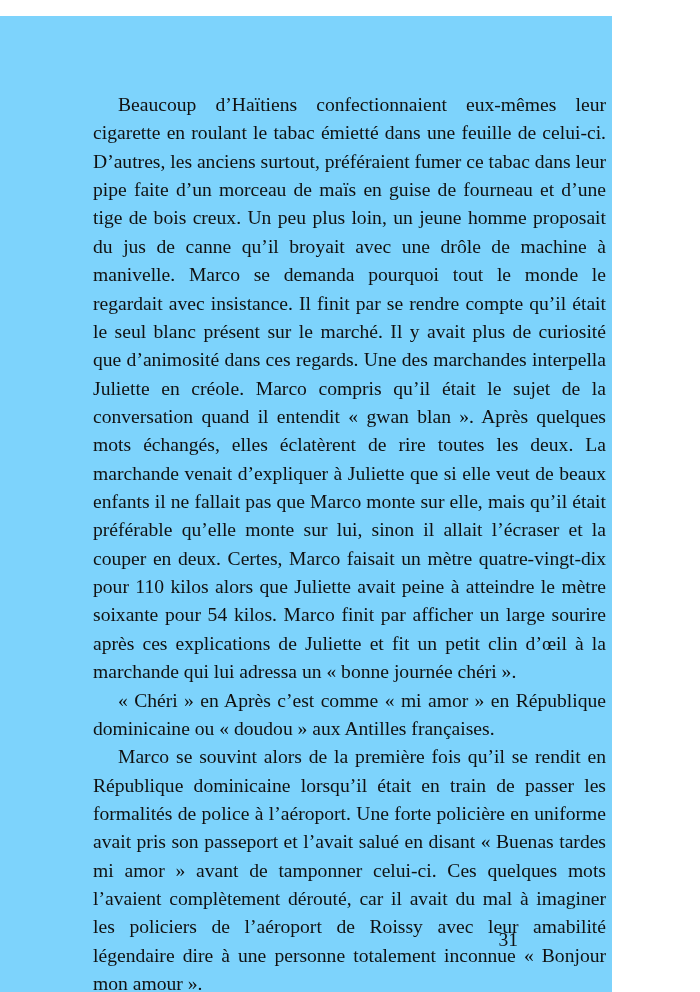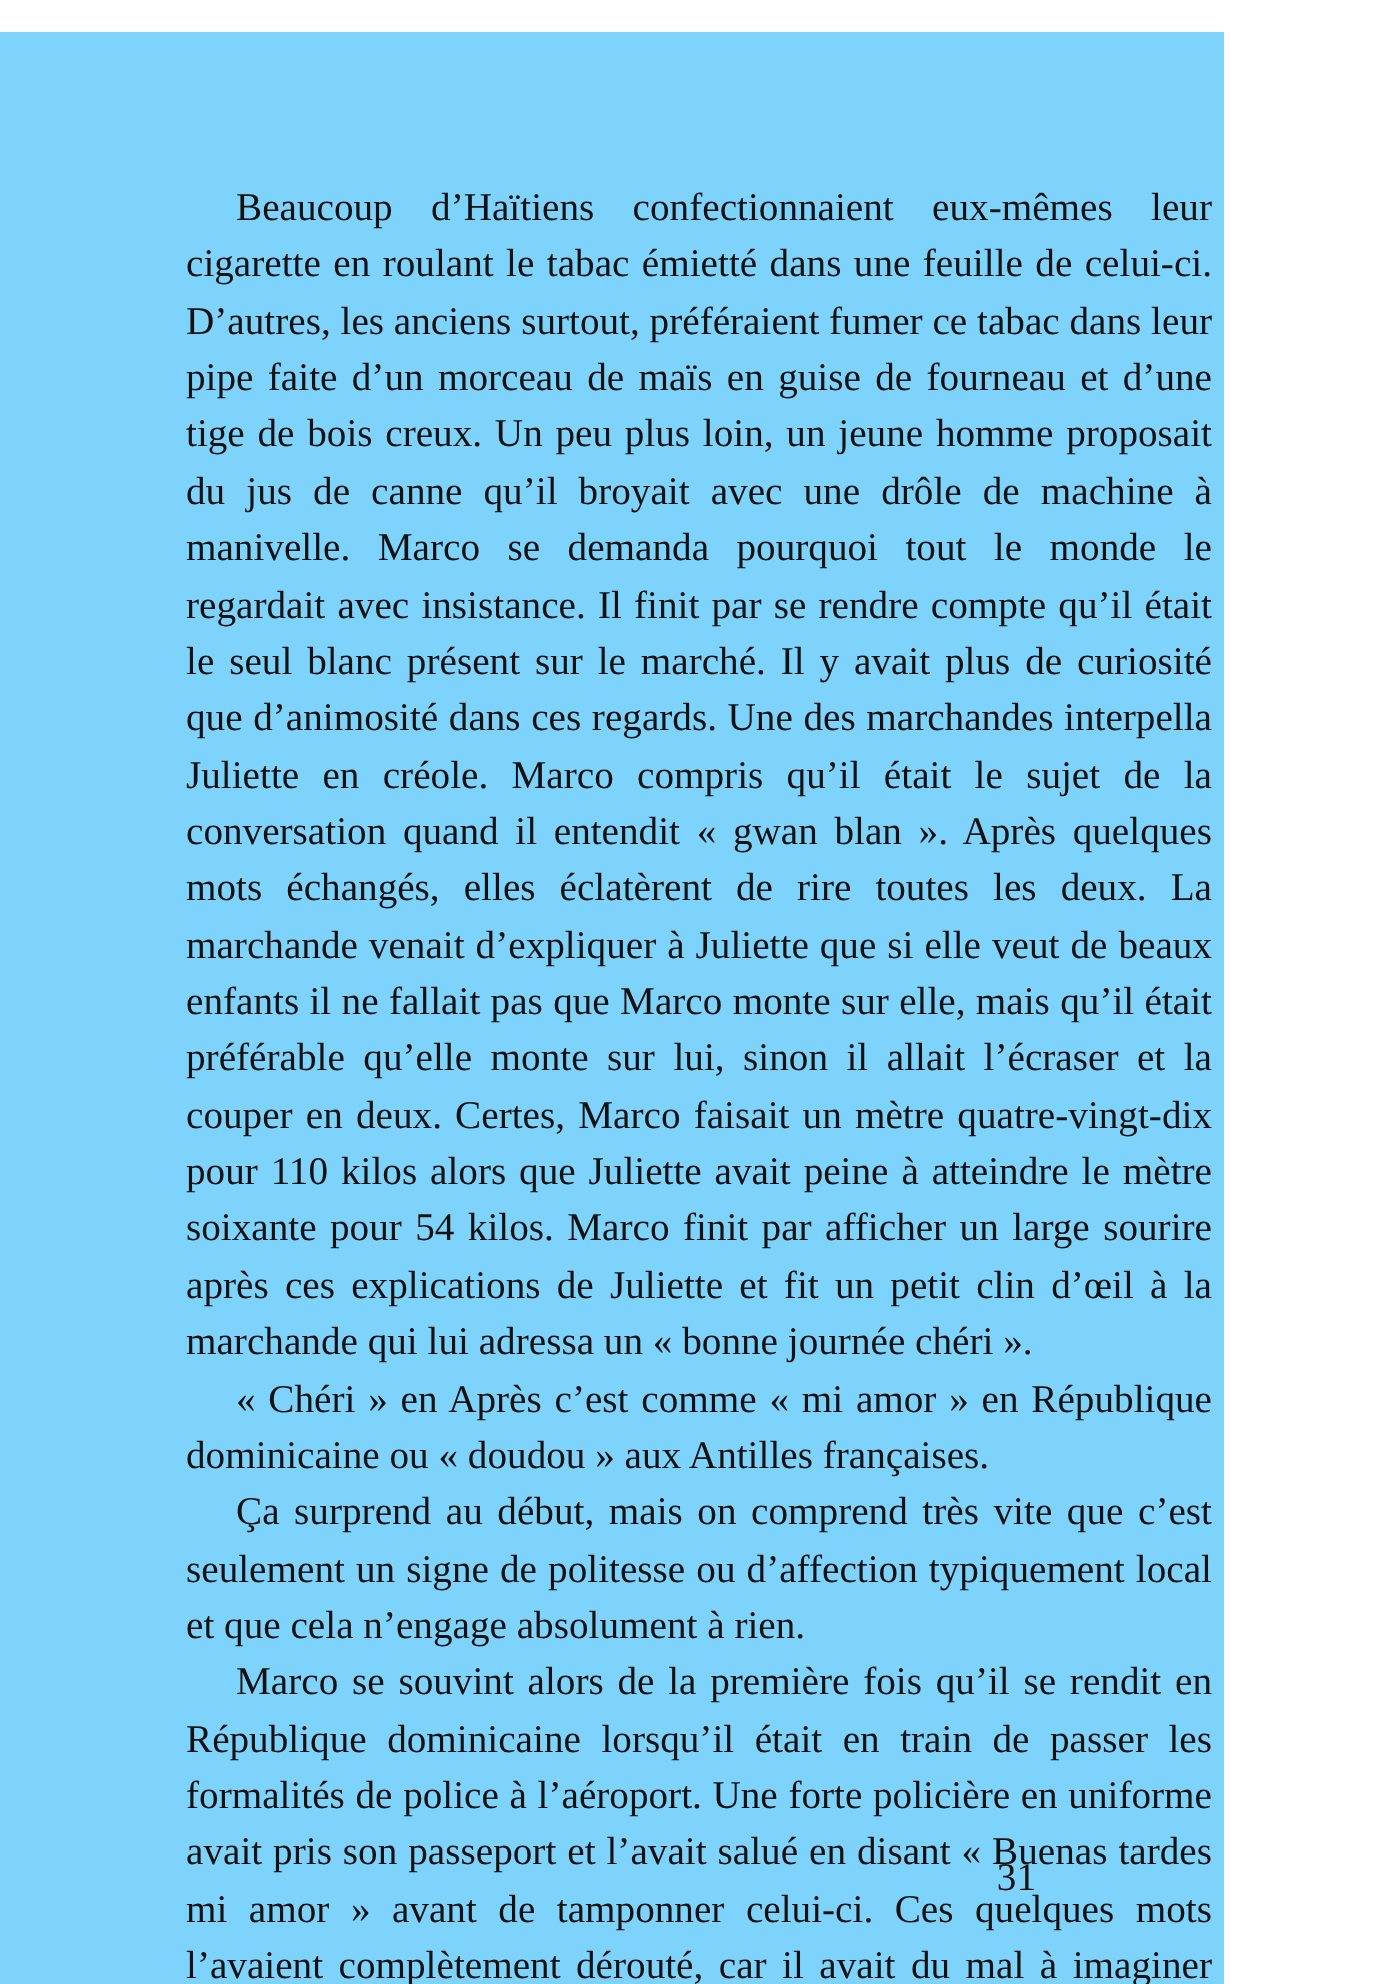--- a/index.html
+++ b/index.html
@@ -47,18 +47,17 @@
       text-align: right;
     }
   </style>
 </head>
 <body>
 
 <div class="page">
   <div class="text-block">
     <p>Beaucoup d’Haïtiens confectionnaient eux-mêmes leur cigarette en roulant le tabac émietté dans une feuille de celui-ci. D’autres, les anciens surtout, préféraient fumer ce tabac dans leur pipe faite d’un morceau de maïs en guise de fourneau et d’une tige de bois creux. Un peu plus loin, un jeune homme proposait du jus de canne qu’il broyait avec une drôle de machine à manivelle. Marco se demanda pourquoi tout le monde le regardait avec insistance. Il finit par se rendre compte qu’il était le seul blanc présent sur le marché. Il y avait plus de curiosité que d’animosité dans ces regards. Une des marchandes interpella Juliette en créole. Marco compris qu’il était le sujet de la conversation quand il entendit « gwan blan ». Après quelques mots échangés, elles éclatèrent de rire toutes les deux. La marchande venait d’expliquer à Juliette que si elle veut de beaux enfants il ne fallait pas que Marco monte sur elle, mais qu’il était préférable qu’elle monte sur lui, sinon il allait l’écraser et la couper en deux. Certes, Marco faisait un mètre quatre-vingt-dix pour 110 kilos alors que Juliette avait peine à atteindre le mètre soixante pour 54 kilos. Marco finit par afficher un large sourire après ces explications de Juliette et fit un petit clin d’œil à la marchande qui lui adressa un « bonne journée chéri ».</p>
     <p>« Chéri » en Après c’est comme « mi amor » en République dominicaine ou « doudou » aux Antilles françaises.</p>
-    <p>Ça surprend au début, mais on comprend très vite que c’est seulement un signe de politesse ou d’affection typiquement local et que cela n’engage absolument à rien.</p>
     <p>Marco se souvint alors de la première fois qu’il se rendit en République dominicaine lorsqu’il était en train de passer les formalités de police à l’aéroport. Une forte policière en uniforme avait pris son passeport et l’avait salué en disant « Buenas tardes mi amor » avant de tamponner celui-ci. Ces quelques mots l’avaient complètement dérouté, car il avait du mal à imaginer les policiers de l’aéroport de Roissy avec leur amabilité légendaire dire à une personne totalement inconnue « Bonjour mon amour ».</p>
 
   </div>
   <div class="page-number">31</div>
 </div>
 
 </body></html>

